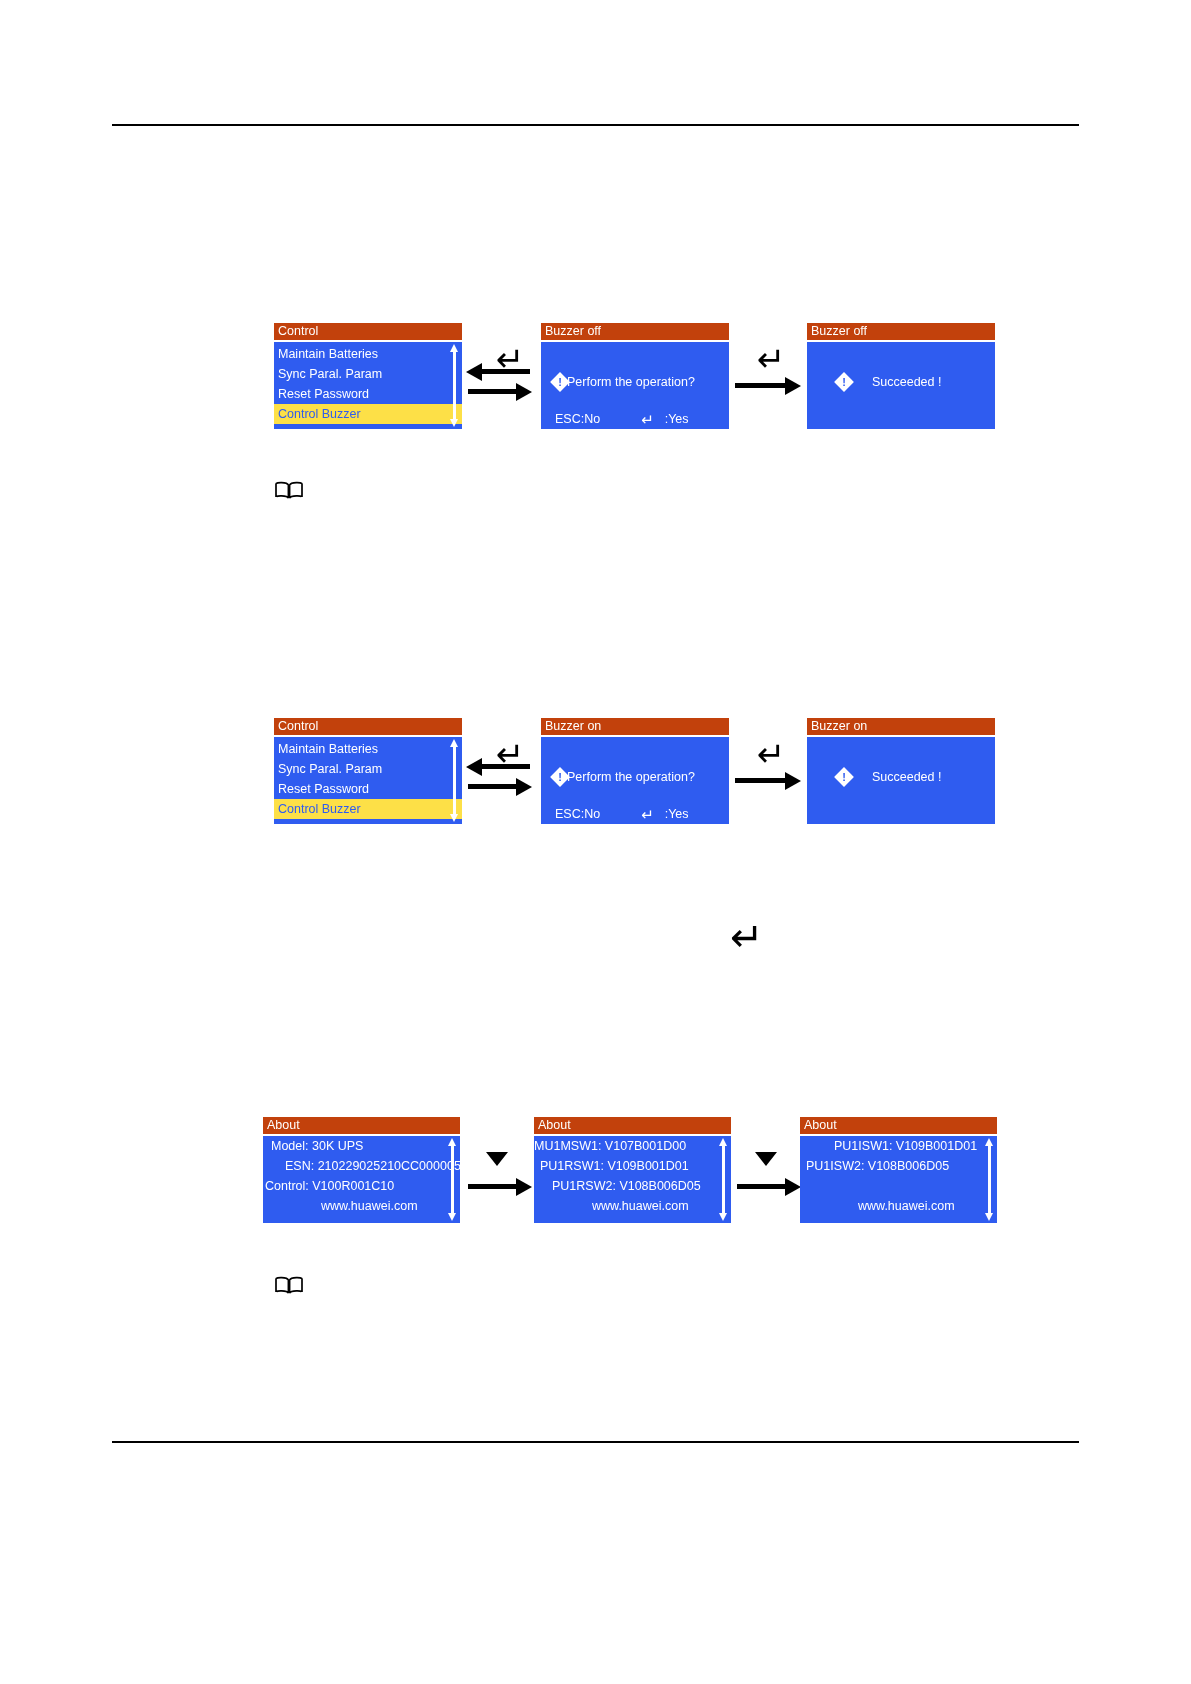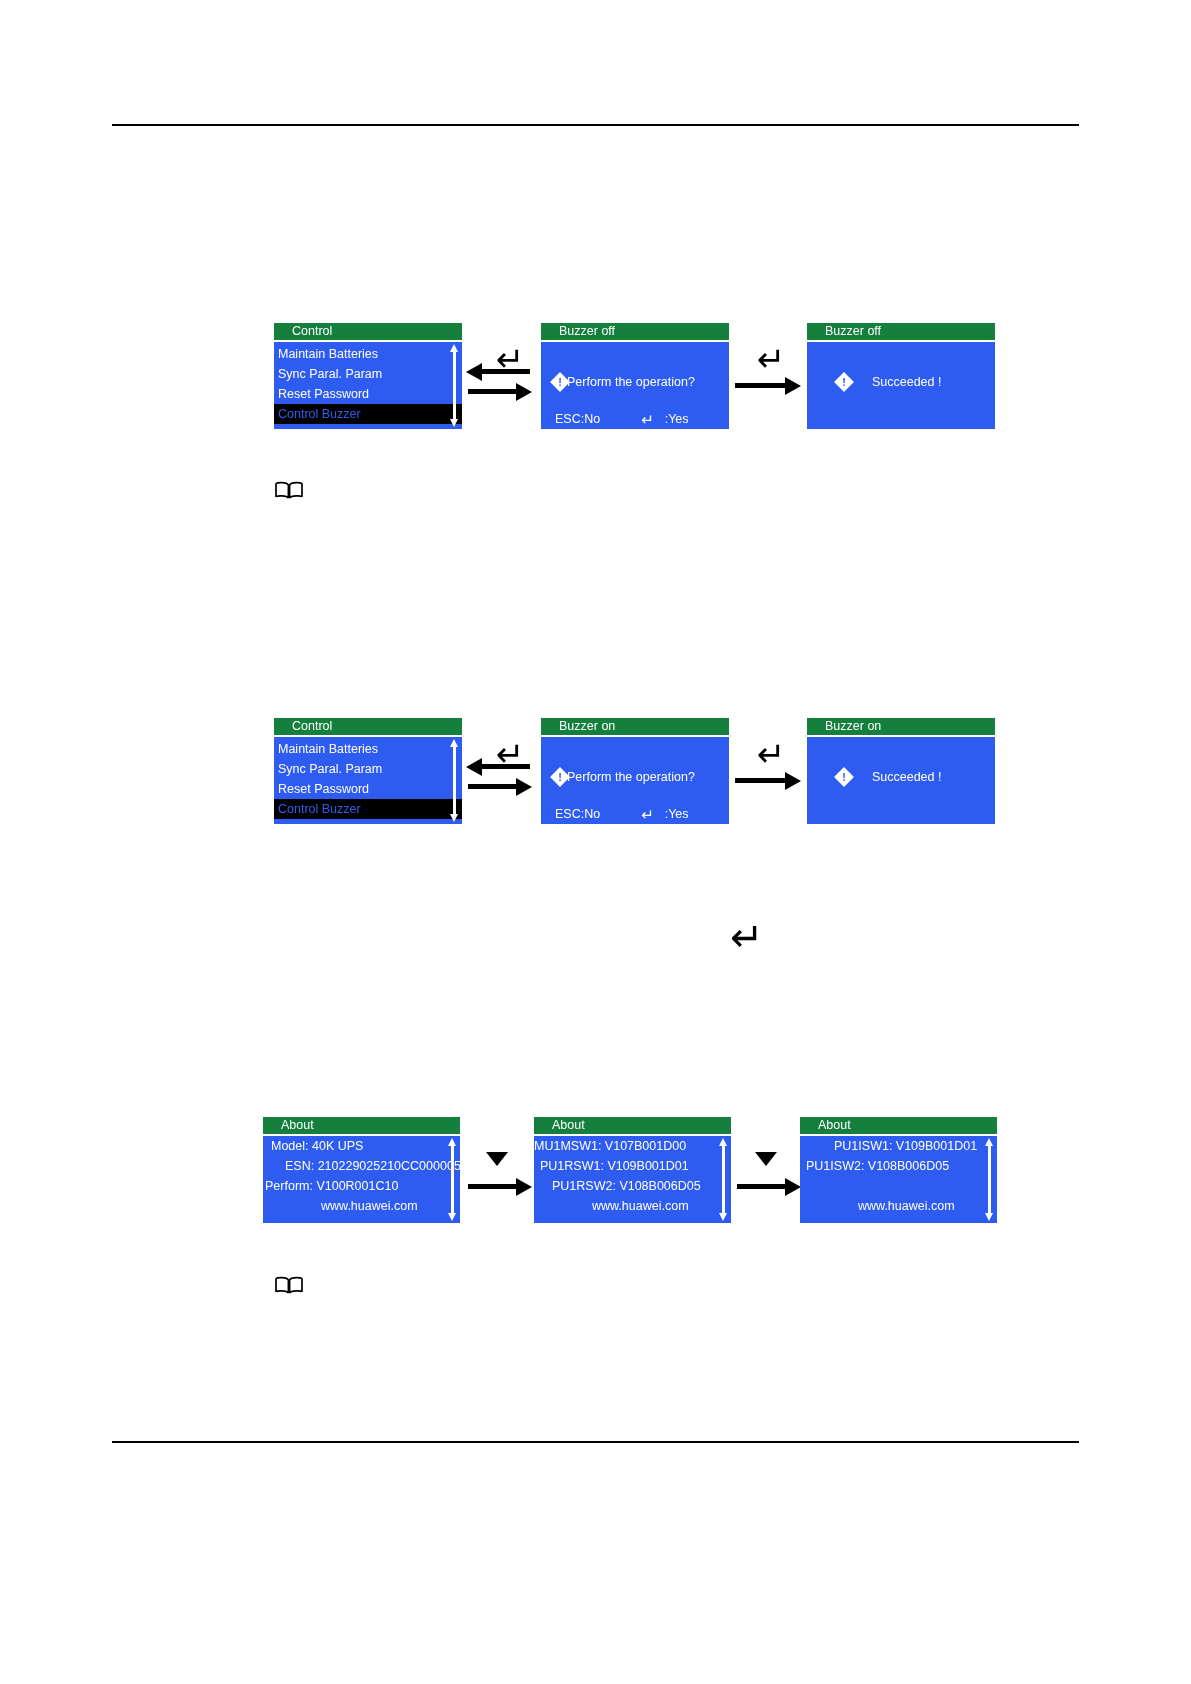--- a/index.html
+++ b/index.html
@@ -19,38 +19,38 @@
 
   
   .lcd{
     position:absolute;
     background:#2f5cf0;
     color:#ffffff;
     box-sizing:border-box;
   }
   .lcd-title{
     position:absolute;left:0;top:0;width:100%;height:17px;
-    background:#15803d;
+    background:#c2410c;
     font-size:12.5px;line-height:17px;
-    padding-left:18px;box-sizing:border-box;
+    padding-left:4px;box-sizing:border-box;
     color:#ffffff;
     white-space:nowrap;
   }
   .lcd-sep{position:absolute;left:0;top:17px;width:100%;height:2px;background:#ffffff;}
   .lcd-body{position:absolute;left:0;top:19px;right:0;bottom:0;}
 
   
   .menu-item{
     position:absolute;left:0;width:100%;height:20px;
     font-size:12.5px;line-height:20px;
     padding-left:4px;box-sizing:border-box;
     white-space:nowrap;
   }
   .menu-item.selected{
-    background:#000000;color:#2f5cf0;
+    background:#fde047;color:#2f5cf0;
   }
   
   .scroll-track{
     position:absolute;right:3px;top:2px;bottom:2px;width:9px;
   }
   .scroll-up,.scroll-down{
     position:absolute;left:0;width:0;height:0;
     border-left:4.5px solid transparent;border-right:4.5px solid transparent;
   }
   .scroll-up{top:0;border-bottom:8px solid #ffffff;}
@@ -242,23 +242,23 @@
       </div>
     </div>
   </div>
 
   <div class="ret-key" style="left:730px;top:920px;font-size:40px;">↵</div>
 
   <div class="lcd" style="left:263px;top:1117px;width:197px;height:106px;">
     <div class="lcd-title">About</div>
     <div class="lcd-sep"></div>
     <div class="lcd-body">
-      <div class="info-row" style="top:0px;padding-left:8px;">Model: 40K UPS</div>
+      <div class="info-row" style="top:0px;padding-left:8px;">Model: 30K UPS</div>
       <div class="info-row" style="top:20px;padding-left:22px;">ESN: 210229025210CC000005</div>
-      <div class="info-row" style="top:40px;padding-left:2px;">Perform: V100R001C10</div>
+      <div class="info-row" style="top:40px;padding-left:2px;">Control: V100R001C10</div>
       <div class="info-row" style="top:60px;padding-left:58px;">www.huawei.com</div>
       <div class="scroll-track">
         <div class="scroll-up"></div>
         <div class="scroll-bar"></div>
         <div class="scroll-down"></div>
       </div>
     </div>
   </div>
 
   <div class="arrow-wrap" style="left:466px;top:1152px;width:66px;height:40px;">

